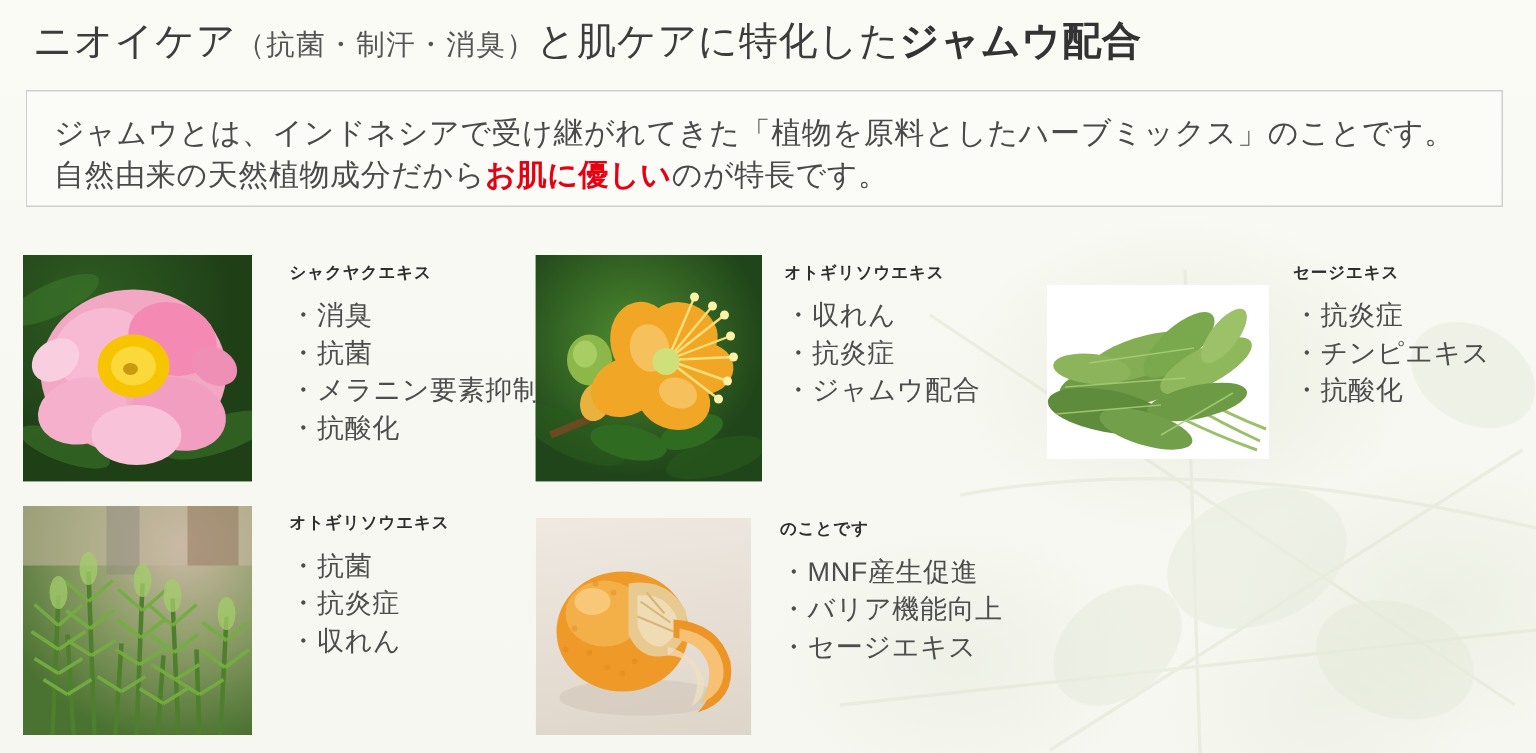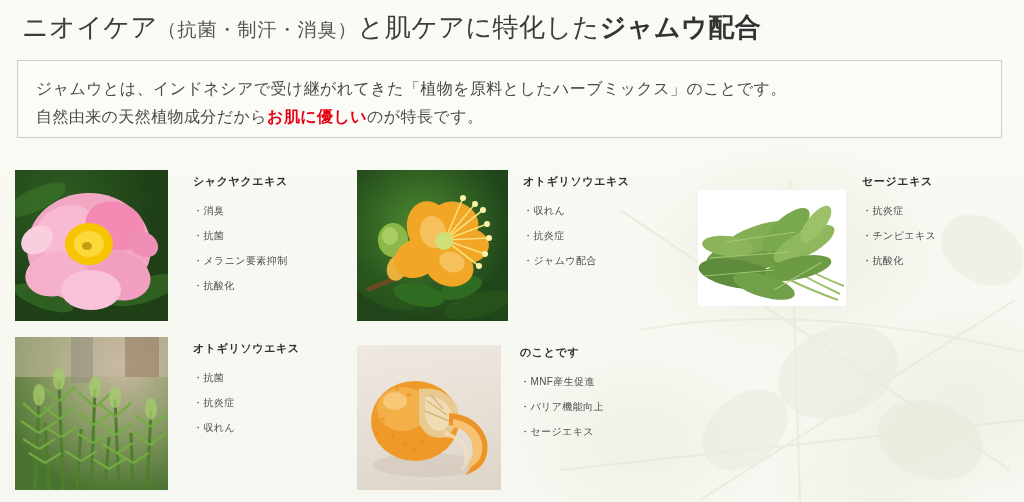--- a/index.html
+++ b/index.html
@@ -61,21 +61,21 @@
     width: 985px;
     height: 78px;
     box-sizing: border-box;
     border: 1px solid #cfcfcf;
     background: rgba(255,255,255,0.35);
     padding: 14px 0 0 18px;
   }
   #desc-box p {
     margin: 0;
     color: #4a4a4a;
-    font-size: 16px;
+    font-size: 20px;
     line-height: 28px;
     letter-spacing: 0.4px;
     white-space: nowrap;
   }
   .red-em {
     color: #e50012;
     font-weight: 700;
     text-align: center;
   }
 
@@ -96,21 +96,21 @@
     color: #2f2f2f;
     letter-spacing: 0.6px;
     white-space: nowrap;
   }
   .ing-list {
     list-style: none;
     margin: 0;
     padding: 0;
   }
   .ing-list li {
-    font-size: 10px;
+    font-size: 18px;
     line-height: 25px;
     color: #4d4d4d;
     letter-spacing: 0.4px;
     white-space: nowrap;
   }
   .ing-list li::before {
     content: "・";
     color: #4d4d4d;
   }
 

